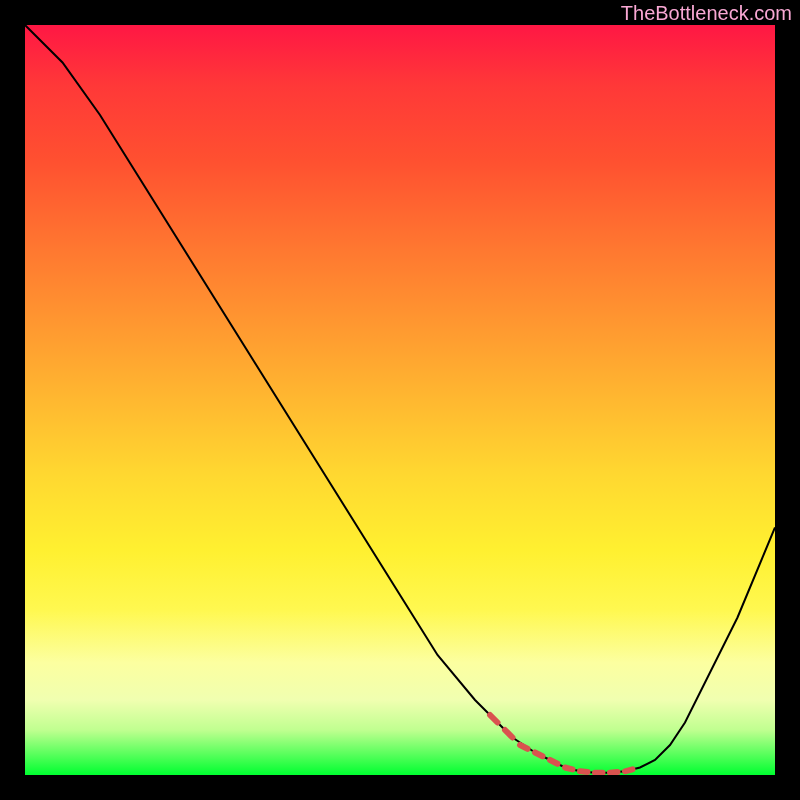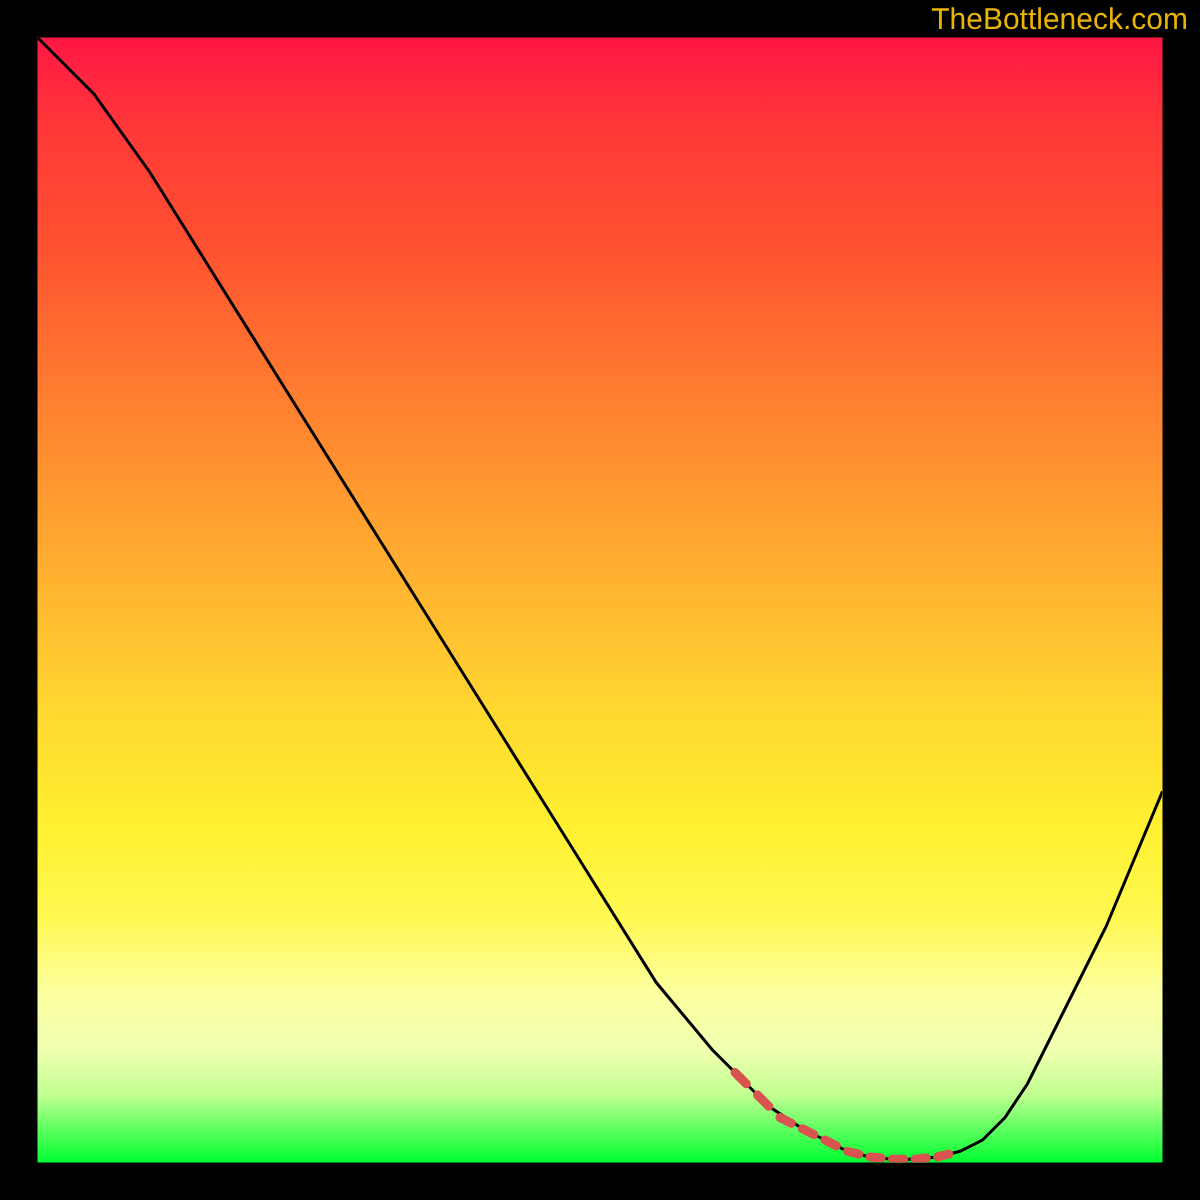--- a/index.html
+++ b/index.html
@@ -11,21 +11,21 @@
       width: 800px;
       height: 800px;
       background: #000;
       position: relative;
       font-family: Arial, sans-serif;
     }
     .watermark {
       position: absolute;
       top: 2px;
       right: 8px;
-      color: #eab308;
+      color: #f9a8d4;
       font-size: 20px;
       font-weight: normal;
       z-index: 10;
     }
     .chart-area {
       position: absolute;
       top: 25px;
       left: 25px;
       width: 750px;
       height: 750px;

